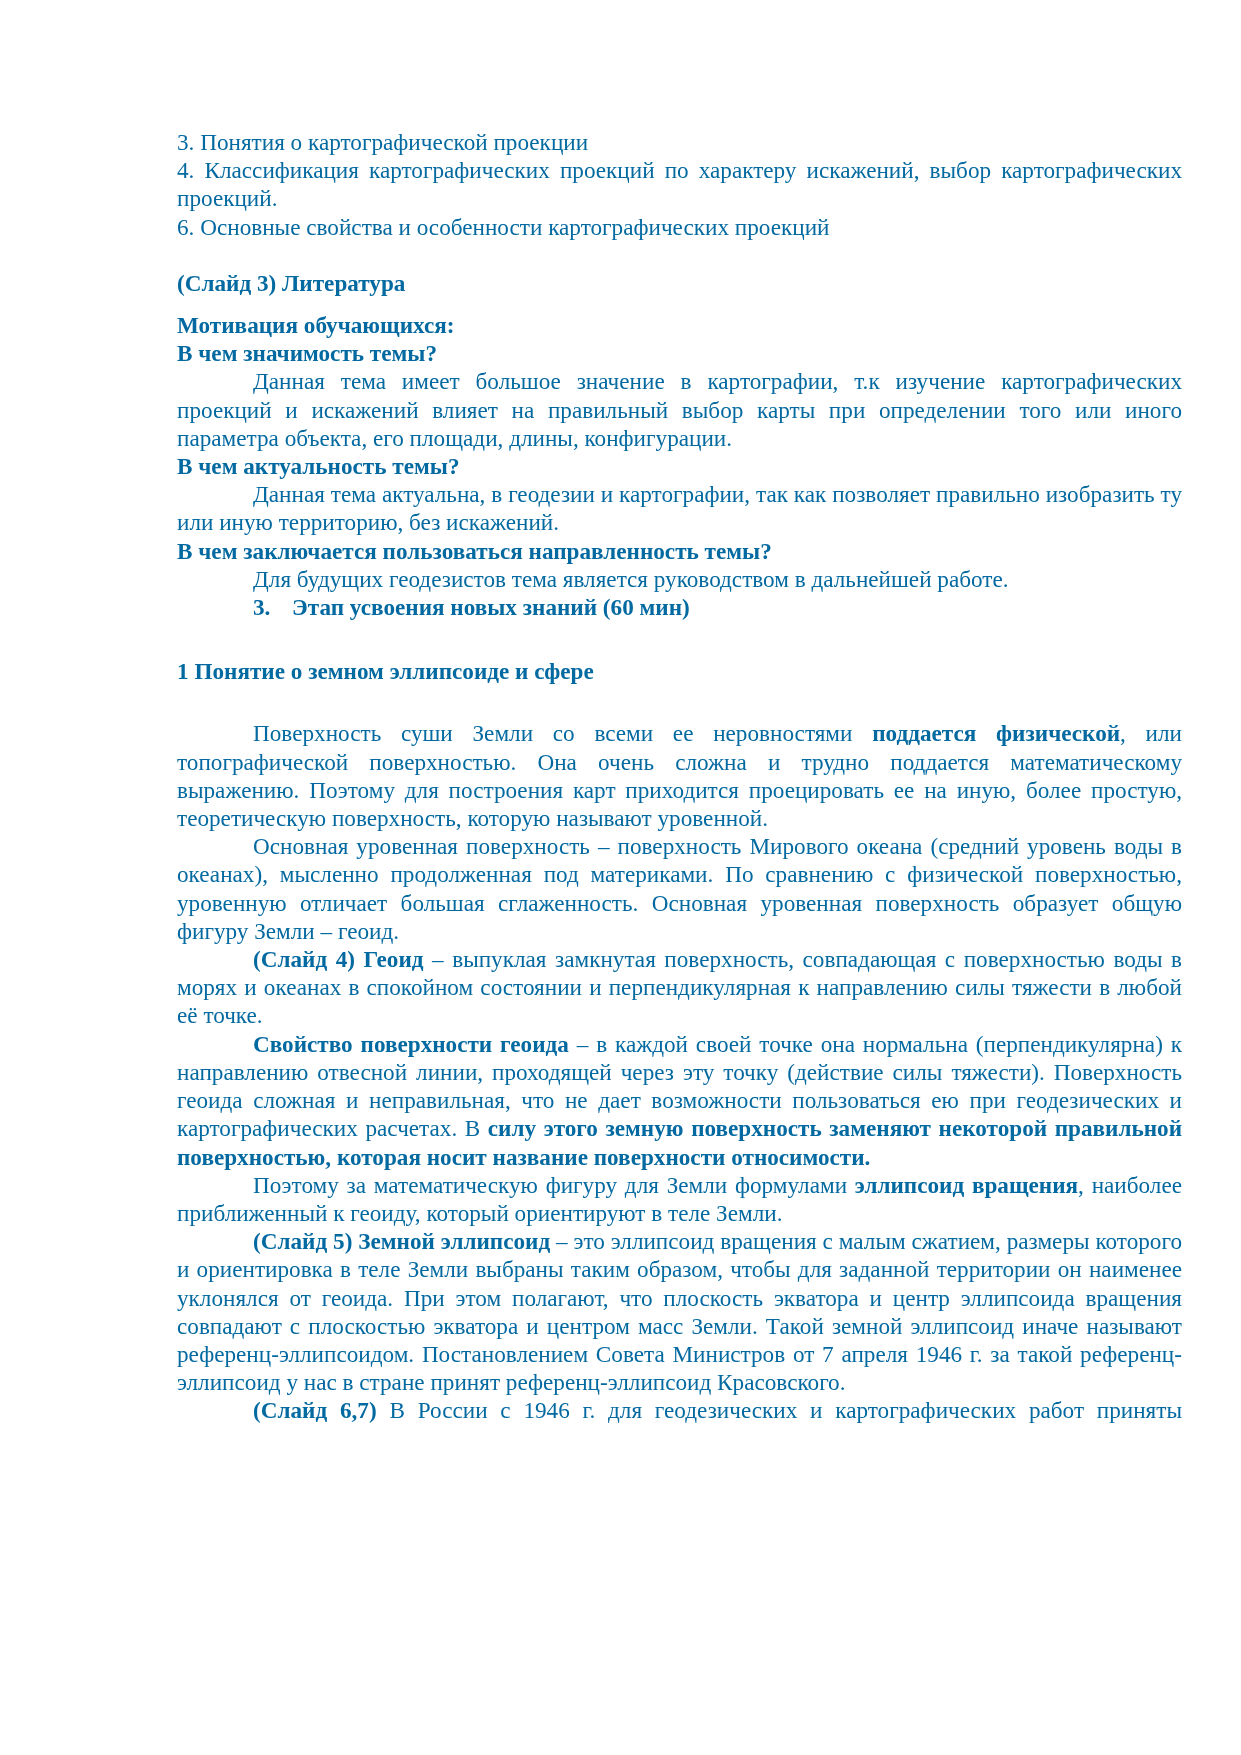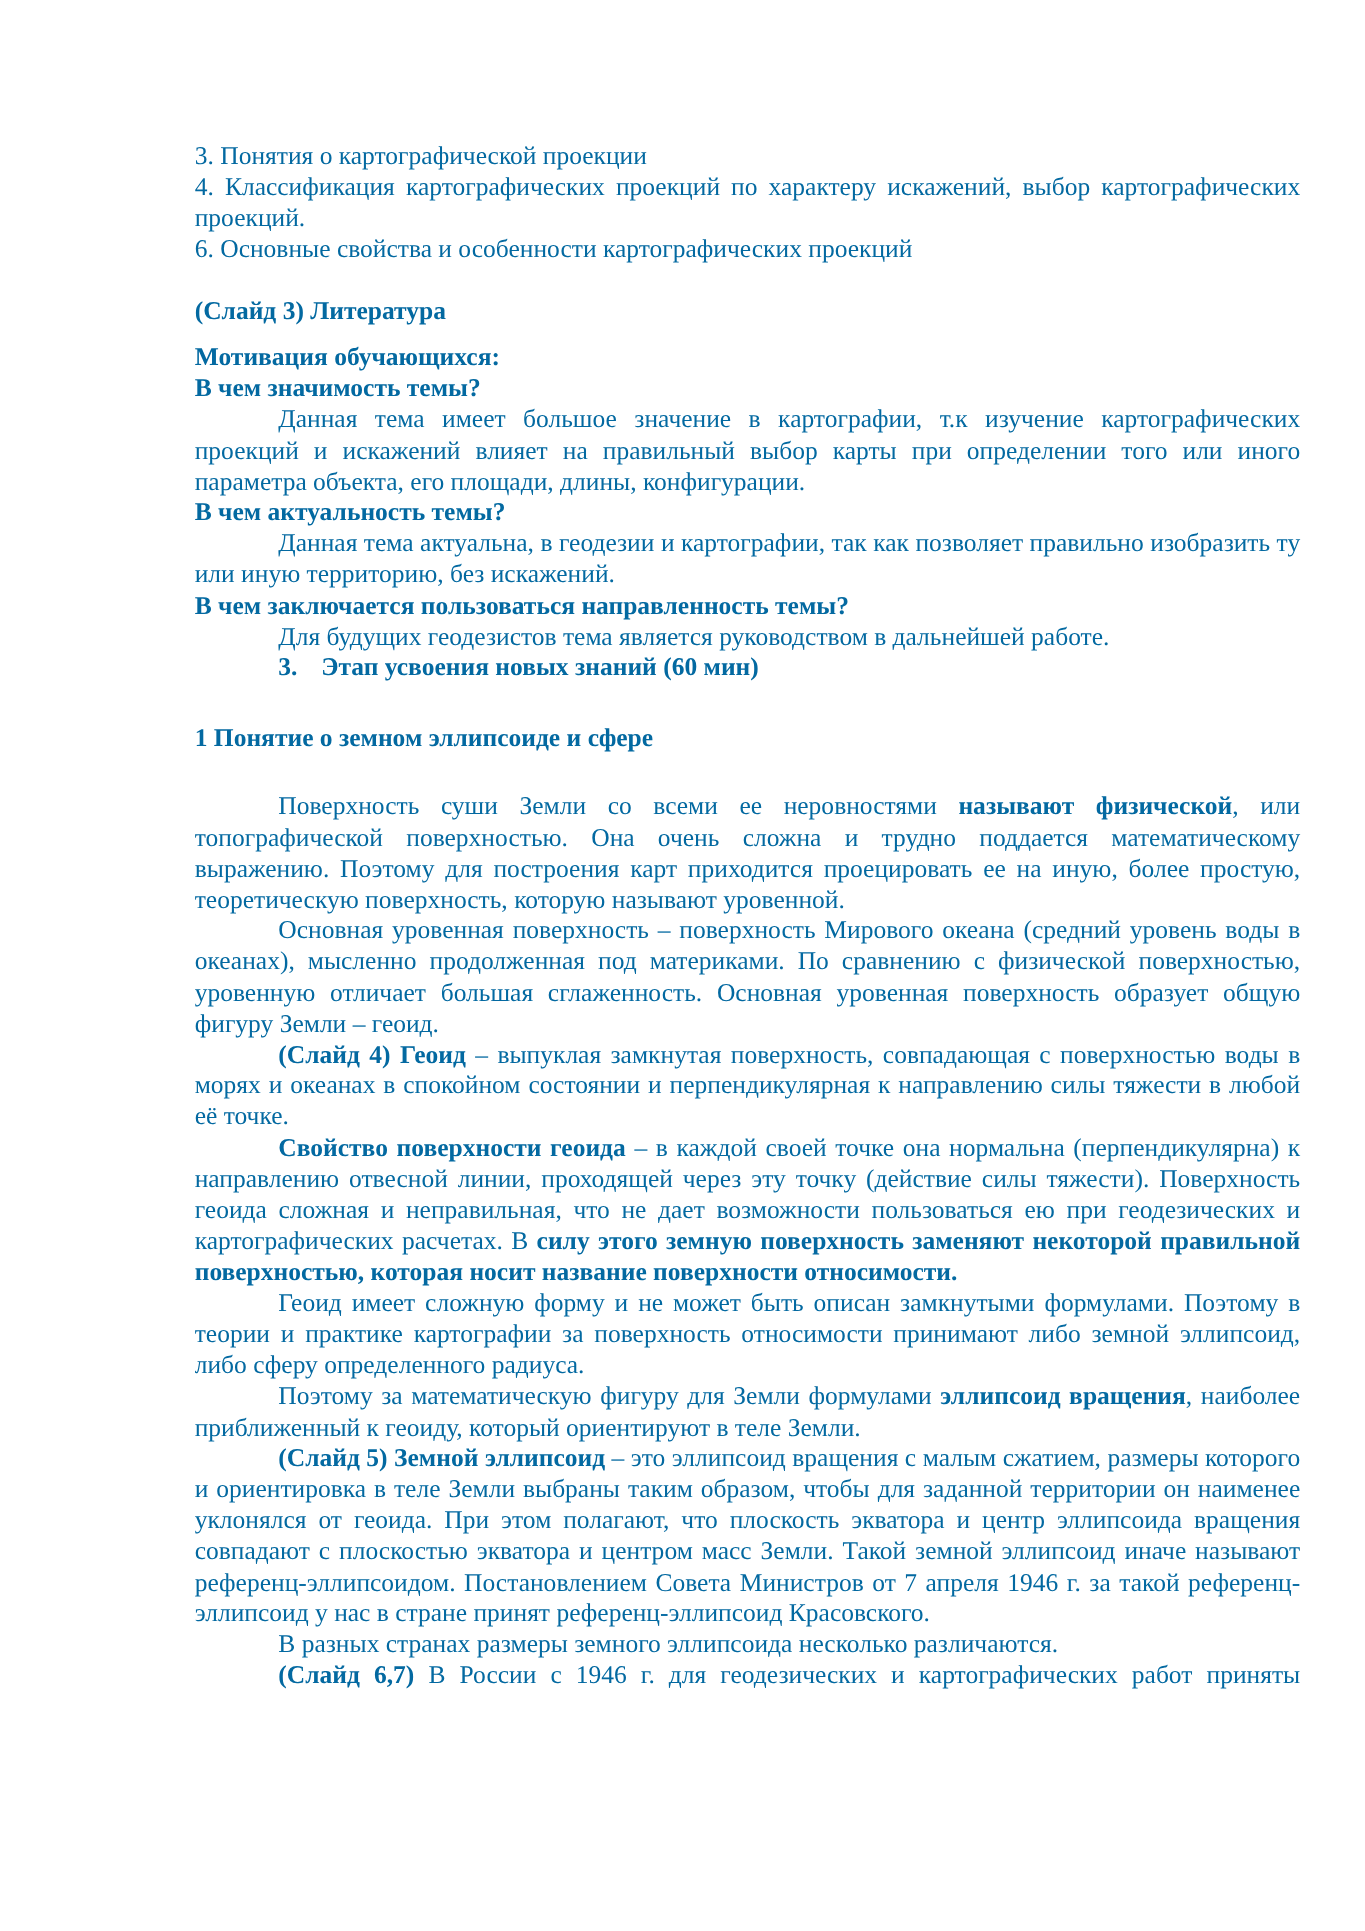--- a/index.html
+++ b/index.html
@@ -42,32 +42,30 @@
   <p class="b">В чем заключается пользоваться направленность темы?</p>
   <p class="indent">Для будущих геодезистов тема является руководством в дальнейшей работе.</p>
 
   <p class="stage">
     <span class="num">3.</span><span>Этап усвоения новых знаний (60 мин)</span>
   </p>
 
   <p class="b center gap-title">1 Понятие о земном эллипсоиде и сфере</p>
 
   <div class="gap-after-title">
-    <p class="indent"><span>Поверхность суши Земли со всеми ее неровностями </span><span class="b">называют физической</span><span>, или топографической поверхностью. Она очень сложна и трудно поддается математическому выражению. Поэтому для построения карт приходится проецировать ее на иную, более простую, теоретическую поверхность, которую называют уровенной.</span></p>
+    <p class="indent"><span>Поверхность суши Земли со всеми ее неровностями </span><span class="b">поддается физической</span><span>, или топографической поверхностью. Она очень сложна и трудно поддается математическому выражению. Поэтому для построения карт приходится проецировать ее на иную, более простую, теоретическую поверхность, которую называют уровенной.</span></p>
 
     <p class="indent">Основная уровенная поверхность – поверхность Мирового океана (средний уровень воды в океанах), мысленно продолженная под материками. По сравнению с физической поверхностью, уровенную отличает большая сглаженность. Основная уровенная поверхность образует общую фигуру Земли – геоид.</p>
 
     <p class="indent"><span class="b">(Слайд 4) Геоид</span><span> – выпуклая замкнутая поверхность, совпадающая с поверхностью воды в морях и океанах в спокойном состоянии и перпендикулярная к направлению силы тяжести в любой её точке.</span></p>
 
     <p class="indent"><span class="b">Свойство поверхности геоида</span><span> – в каждой своей точке она нормальна (перпендикулярна) к направлению отвесной линии, проходящей через эту точку (действие силы тяжести). Поверхность геоида сложная и неправильная, что не дает возможности пользоваться ею при геодезических и картографических расчетах. В </span><span class="b">силу этого земную поверхность заменяют некоторой правильной поверхностью, которая носит название поверхности относимости.</span></p>
 
-    <p class="indent">Геоид имеет сложную форму и не может быть описан замкнутыми формулами. Поэтому в теории и практике картографии за поверхность относимости принимают либо земной эллипсоид, либо сферу определенного радиуса.</p>
 
     <p class="indent"><span>Поэтому за математическую фигуру для Земли формулами </span><span class="b">эллипсоид вращения</span><span>, наиболее приближенный к геоиду, который ориентируют в теле Земли.</span></p>
 
     <p class="indent"><span class="b">(Слайд 5) Земной эллипсоид</span><span> – это эллипсоид вращения с малым сжатием, размеры которого и ориентировка в теле Земли выбраны таким образом, чтобы для заданной территории он наименее уклонялся от геоида. При этом полагают, что плоскость экватора и центр эллипсоида вращения совпадают с плоскостью экватора и центром масс Земли. Такой земной эллипсоид иначе называют референц-эллипсоидом. Постановлением Совета Министров от 7 апреля 1946 г. за такой референц-эллипсоид у нас в стране принят референц-эллипсоид Красовского.</span></p>
 
-    <p class="indent">В разных странах размеры земного эллипсоида несколько различаются.</p>
 
     <p class="indent" style="text-align-last:justify;"><span class="b">(Слайд 6,7)</span><span> В России с 1946 г. для геодезических и картографических работ приняты</span></p>
   </div>
 
 </div>
 
 </body></html>

